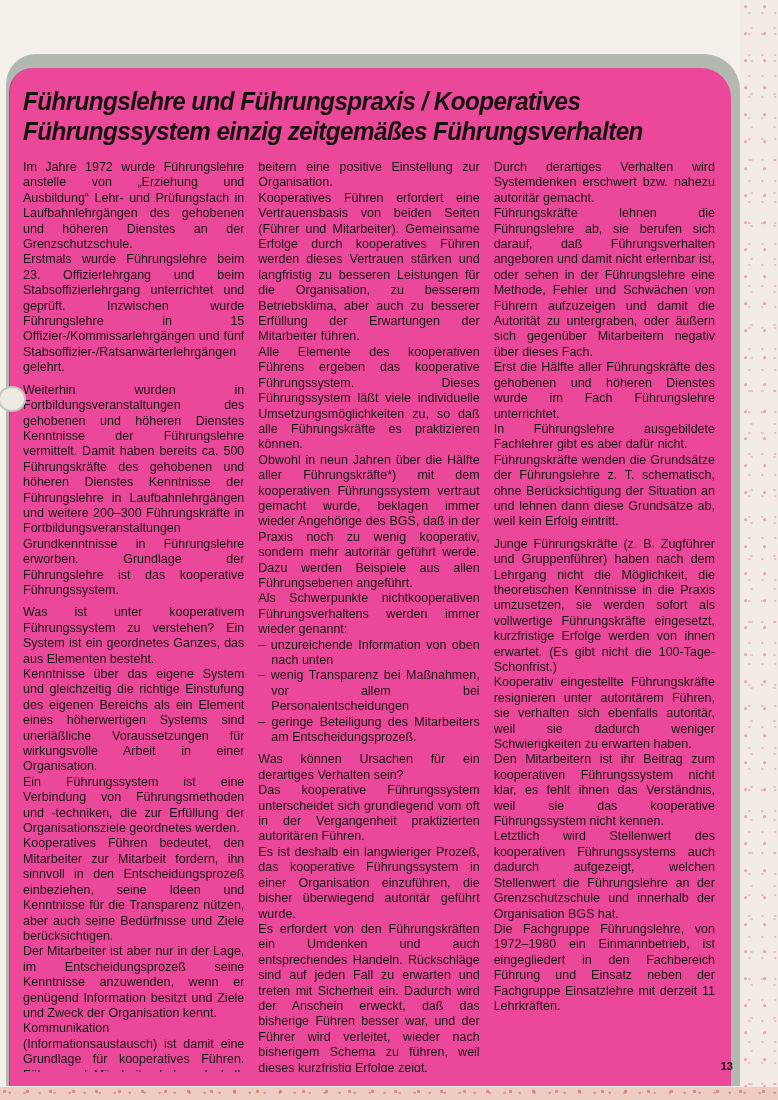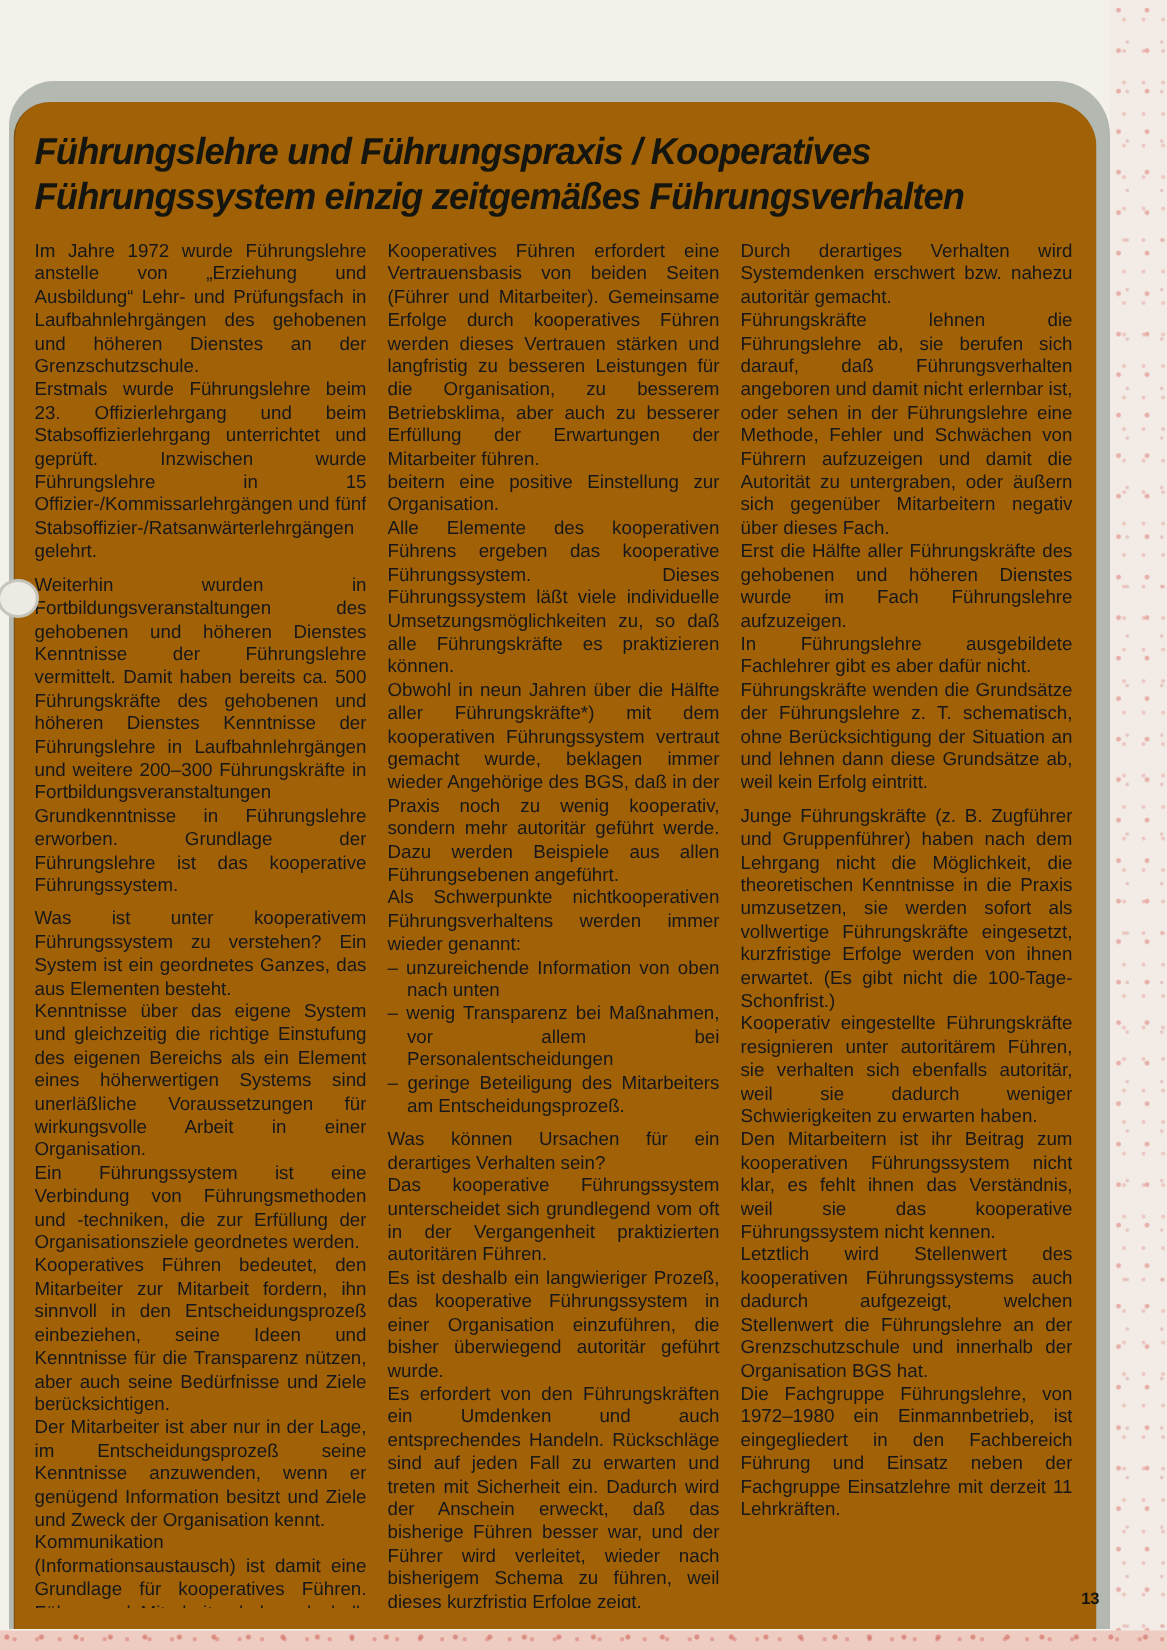--- a/index.html
+++ b/index.html
@@ -29,21 +29,21 @@
   }
   
   .card{
     position:absolute;left:6px;top:54px;width:734px;height:1032px;
     background:#b3b8b1;
     border-radius:30px 36px 0 0;
   }
   
   .page{
     position:absolute;left:3px;top:14px;right:9px;bottom:0;
-    background:#a16207;
+    background:#ec4899;
     border-radius:24px 30px 0 0;
     border-left:1px solid rgba(55,55,50,.35);
   }
   .title{
     position:absolute;left:13px;top:18px;right:10px;
     color:#15150f;
     font-style:italic;font-weight:bold;
     font-size:25px;line-height:30px;letter-spacing:-.6px;
     transform:scaleX(.97);transform-origin:left top;
     white-space:nowrap;
@@ -90,37 +90,37 @@
           <p class="para">Erstmals wurde Führungslehre beim 23. Offizierlehrgang und beim Stabsoffizierlehrgang unterrichtet und geprüft. Inzwischen wurde Führungslehre in 15 Offizier-/Kommissarlehrgängen und fünf Stabsoffizier-/Ratsanwärterlehrgängen gelehrt.</p>
           <p class="para spaced">Weiterhin wurden in Fortbildungsveranstaltungen des gehobenen und höheren Dienstes Kenntnisse der Führungslehre vermittelt. Damit haben bereits ca. 500 Führungskräfte des gehobenen und höheren Dienstes Kenntnisse der Führungslehre in Laufbahnlehrgängen und weitere 200–300 Führungskräfte in Fortbildungsveranstaltungen Grundkenntnisse in Führungslehre erworben. Grundlage der Führungslehre ist das kooperative Führungssystem.</p>
           <p class="para spaced">Was ist unter kooperativem Führungssystem zu verstehen? Ein System ist ein geordnetes Ganzes, das aus Elementen besteht.</p>
           <p class="para">Kenntnisse über das eigene System und gleichzeitig die richtige Einstufung des eigenen Bereichs als ein Element eines höherwertigen Systems sind unerläßliche Voraussetzungen für wirkungsvolle Arbeit in einer Organisation.</p>
           <p class="para">Ein Führungssystem ist eine Verbindung von Führungsmethoden und -techniken, die zur Erfüllung der Organisationsziele geordnetes werden.</p>
           <p class="para">Kooperatives Führen bedeutet, den Mitarbeiter zur Mitarbeit fordern, ihn sinnvoll in den Entscheidungsprozeß einbeziehen, seine Ideen und Kenntnisse für die Transparenz nützen, aber auch seine Bedürfnisse und Ziele berücksichtigen.</p>
           <p class="para">Der Mitarbeiter ist aber nur in der Lage, im Entscheidungsprozeß seine Kenntnisse anzuwenden, wenn er genügend Information besitzt und Ziele und Zweck der Organisation kennt.</p>
           <p class="para">Kommunikation (Informationsaustausch) ist damit eine Grundlage für kooperatives Führen. Führer und Mitarbeiter haben deshalb ohne Aufforderung notwendige Informationen weiterzugeben.</p>
         </section>
       <section class="col">
+          <p class="para">beitern eine positive Einstellung zur Organisation.</p>
           <p class="para">Kooperatives Führen erfordert eine Vertrauensbasis von beiden Seiten (Führer und Mitarbeiter). Gemeinsame Erfolge durch kooperatives Führen werden dieses Vertrauen stärken und langfristig zu besseren Leistungen für die Organisation, zu besserem Betriebsklima, aber auch zu besserer Erfüllung der Erwartungen der Mitarbeiter führen.</p>
-          <p class="para">beitern eine positive Einstellung zur Organisation.</p>
           <p class="para">Alle Elemente des kooperativen Führens ergeben das kooperative Führungssystem. Dieses Führungssystem läßt viele individuelle Umsetzungsmöglichkeiten zu, so daß alle Führungskräfte es praktizieren können.</p>
           <p class="para">Obwohl in neun Jahren über die Hälfte aller Führungskräfte*) mit dem kooperativen Führungssystem vertraut gemacht wurde, beklagen immer wieder Angehörige des BGS, daß in der Praxis noch zu wenig kooperativ, sondern mehr autoritär geführt werde. Dazu werden Beispiele aus allen Führungsebenen angeführt.</p>
           <p class="para">Als Schwerpunkte nichtkooperativen Führungsverhaltens werden immer wieder genannt:</p>
           <p class="para bullet">– unzureichende Information von oben nach unten</p>
           <p class="para bullet">– wenig Transparenz bei Maßnahmen, vor allem bei Personalentscheidungen</p>
           <p class="para bullet">– geringe Beteiligung des Mitarbeiters am Entscheidungsprozeß.</p>
           <p class="para spaced">Was können Ursachen für ein derartiges Verhalten sein?</p>
           <p class="para">Das kooperative Führungssystem unterscheidet sich grundlegend vom oft in der Vergangenheit praktizierten autoritären Führen.</p>
           <p class="para">Es ist deshalb ein langwieriger Prozeß, das kooperative Führungssystem in einer Organisation einzuführen, die bisher überwiegend autoritär geführt wurde.</p>
           <p class="para">Es erfordert von den Führungskräften ein Umdenken und auch entsprechendes Handeln. Rückschläge sind auf jeden Fall zu erwarten und treten mit Sicherheit ein. Dadurch wird der Anschein erweckt, daß das bisherige Führen besser war, und der Führer wird verleitet, wieder nach bisherigem Schema zu führen, weil dieses kurzfristig Erfolge zeigt.</p>
         </section>
       <section class="col">
           <p class="para">Durch derartiges Verhalten wird Systemdenken erschwert bzw. nahezu autoritär gemacht.</p>
           <p class="para">Führungskräfte lehnen die Führungslehre ab, sie berufen sich darauf, daß Führungsverhalten angeboren und damit nicht erlernbar ist, oder sehen in der Führungslehre eine Methode, Fehler und Schwächen von Führern aufzuzeigen und damit die Autorität zu untergraben, oder äußern sich gegenüber Mitarbeitern negativ über dieses Fach.</p>
-          <p class="para">Erst die Hälfte aller Führungskräfte des gehobenen und höheren Dienstes wurde im Fach Führungslehre aufzuzeigen.</p>
+          <p class="para">Erst die Hälfte aller Führungskräfte des gehobenen und höheren Dienstes wurde im Fach Führungslehre unterrichtet.</p>
           <p class="para">In Führungslehre ausgebildete Fachlehrer gibt es aber dafür nicht.</p>
           <p class="para">Führungskräfte wenden die Grundsätze der Führungslehre z. T. schematisch, ohne Berücksichtigung der Situation an und lehnen dann diese Grundsätze ab, weil kein Erfolg eintritt.</p>
           <p class="para spaced">Junge Führungskräfte (z. B. Zugführer und Gruppenführer) haben nach dem Lehrgang nicht die Möglichkeit, die theoretischen Kenntnisse in die Praxis umzusetzen, sie werden sofort als vollwertige Führungskräfte eingesetzt, kurzfristige Erfolge werden von ihnen erwartet. (Es gibt nicht die 100-Tage-Schonfrist.)</p>
           <p class="para">Kooperativ eingestellte Führungskräfte resignieren unter autoritärem Führen, sie verhalten sich ebenfalls autoritär, weil sie dadurch weniger Schwierigkeiten zu erwarten haben.</p>
           <p class="para">Den Mitarbeitern ist ihr Beitrag zum kooperativen Führungssystem nicht klar, es fehlt ihnen das Verständnis, weil sie das kooperative Führungssystem nicht kennen.</p>
           <p class="para">Letztlich wird Stellenwert des kooperativen Führungssystems auch dadurch aufgezeigt, welchen Stellenwert die Führungslehre an der Grenzschutzschule und innerhalb der Organisation BGS hat.</p>
           <p class="para">Die Fachgruppe Führungslehre, von 1972–1980 ein Einmannbetrieb, ist eingegliedert in den Fachbereich Führung und Einsatz neben der Fachgruppe Einsatzlehre mit derzeit 11 Lehrkräften.</p>
         </section>
     </main>
     <span class="pagenum">13</span>

